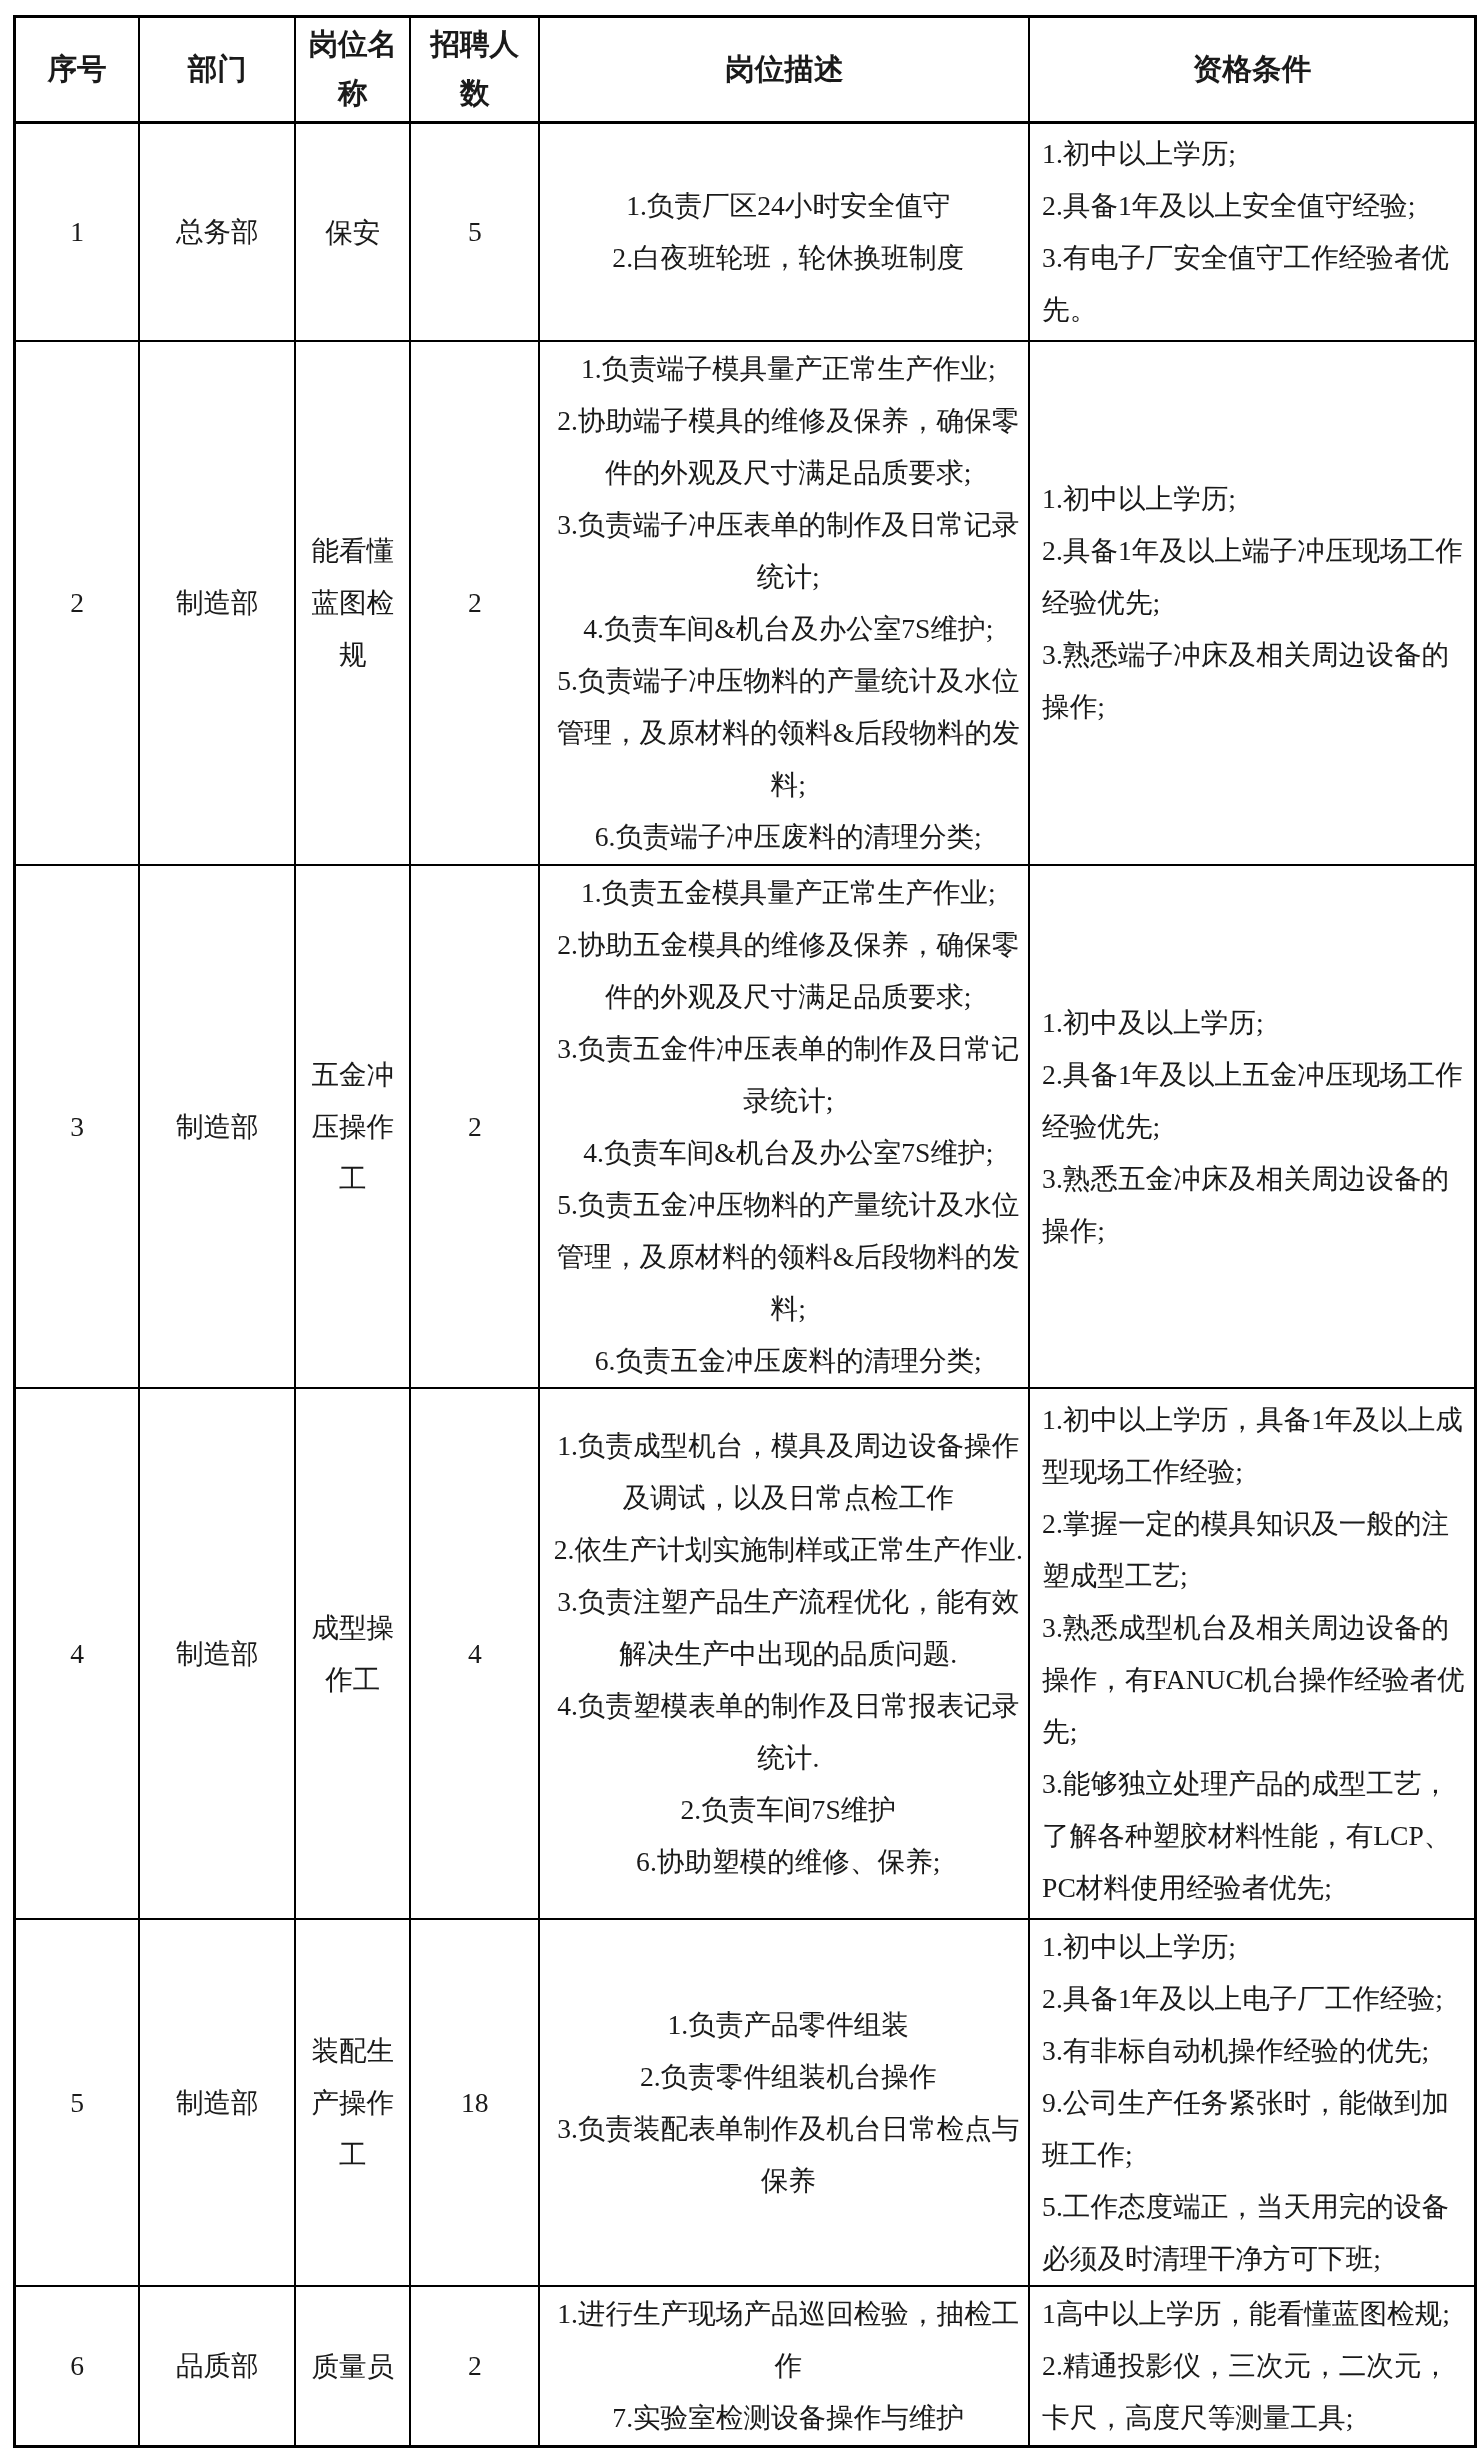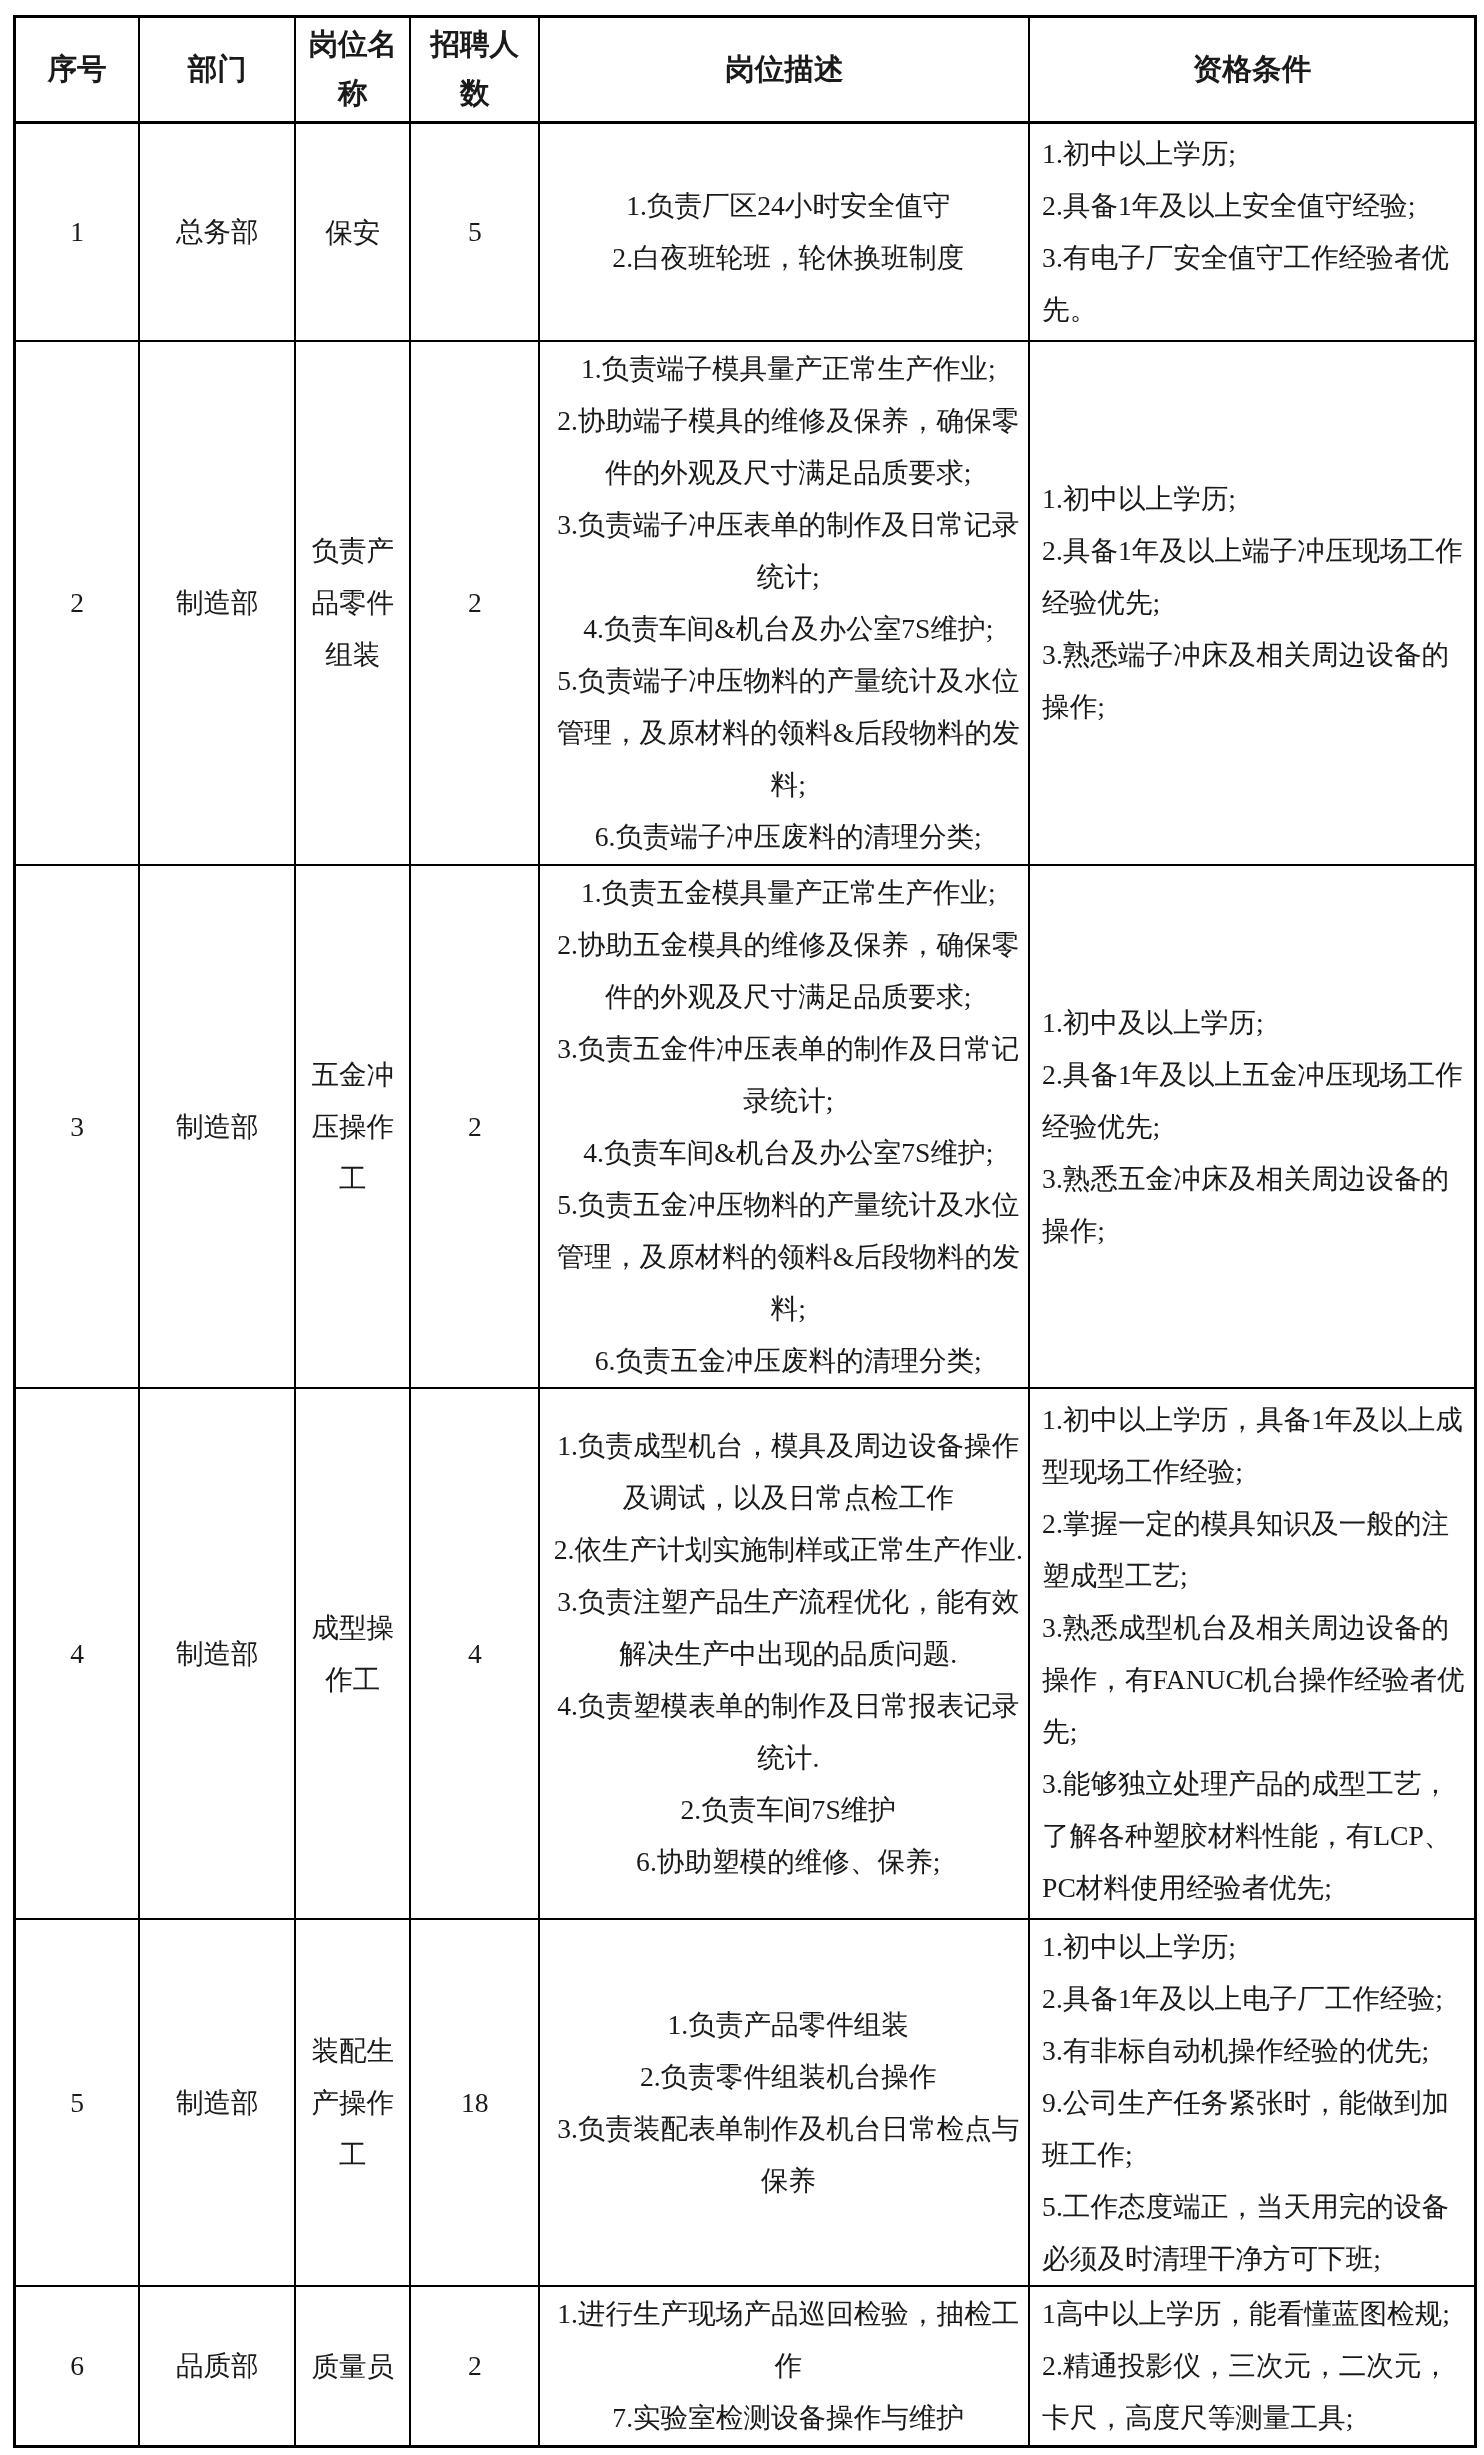--- a/index.html
+++ b/index.html
@@ -74,21 +74,21 @@
         <td class="qual">
           <span class="item">1.初中以上学历;</span>
           <span class="item">2.具备1年及以上安全值守经验;</span>
           <span class="item">3.有电子厂安全值守工作经验者优先。</span>
         </td>
       </tr>
 
       <tr class="r2">
         <td class="c">2</td>
         <td class="c">制造部</td>
-        <td class="c"><span class="wrap3">负责产品零件组装</span></td>
+        <td class="c"><span class="wrap3">能看懂蓝图检规</span></td>
         <td class="c">2</td>
         <td class="desc">
           <span class="item">1.负责端子模具量产正常生产作业;</span>
           <span class="item">2.协助端子模具的维修及保养，确保零件的外观及尺寸满足品质要求;</span>
           <span class="item">3.负责端子冲压表单的制作及日常记录统计;</span>
           <span class="item">4.负责车间&amp;机台及办公室7S维护;</span>
           <span class="item">5.负责端子冲压物料的产量统计及水位管理，及原材料的领料&amp;后段物料的发料;</span>
           <span class="item">6.负责端子冲压废料的清理分类;</span>
         </td>
         <td class="qual">

